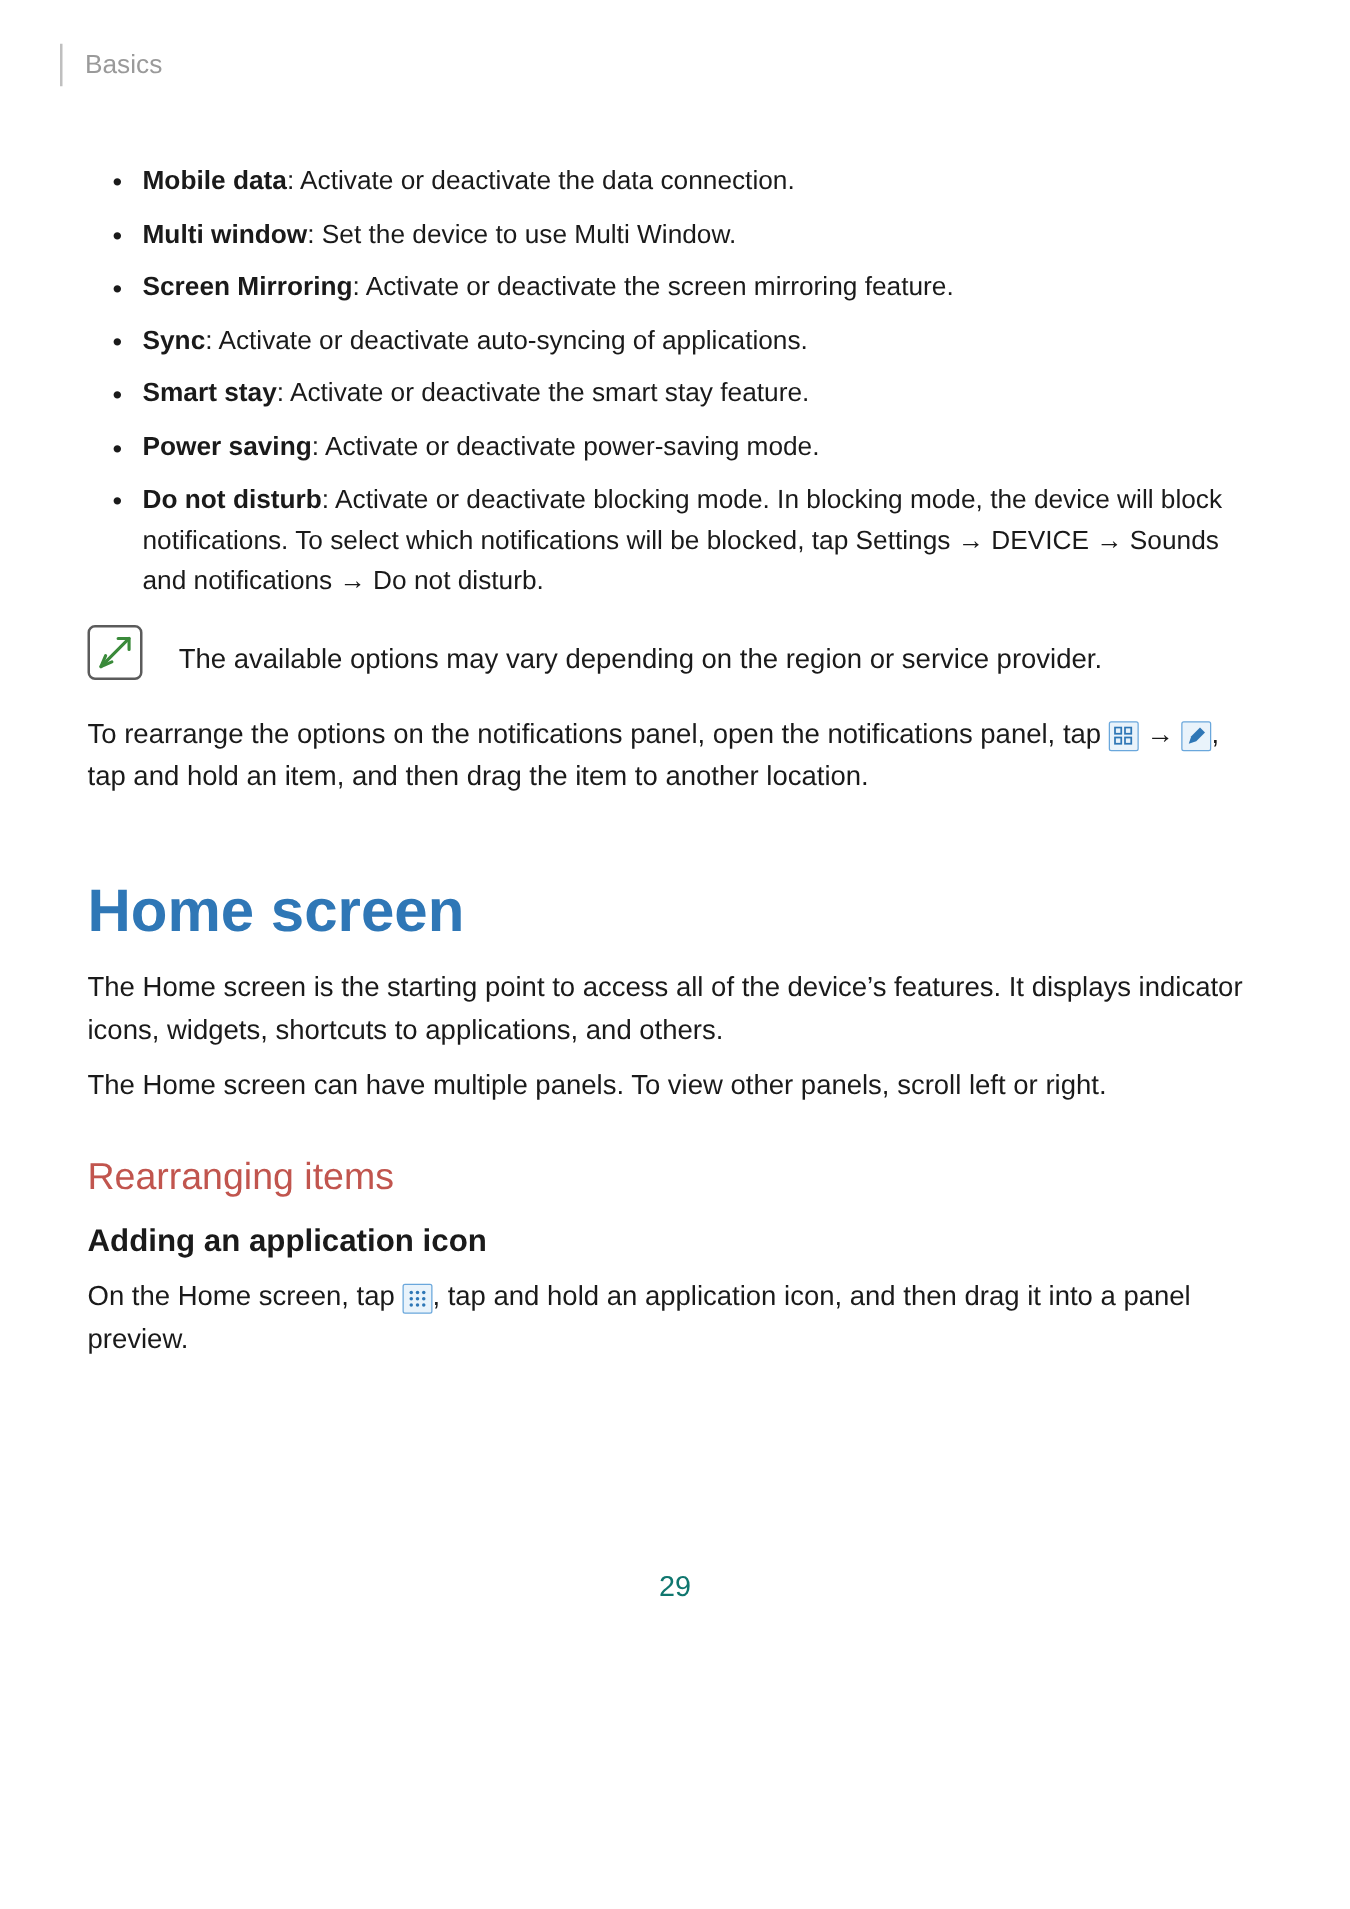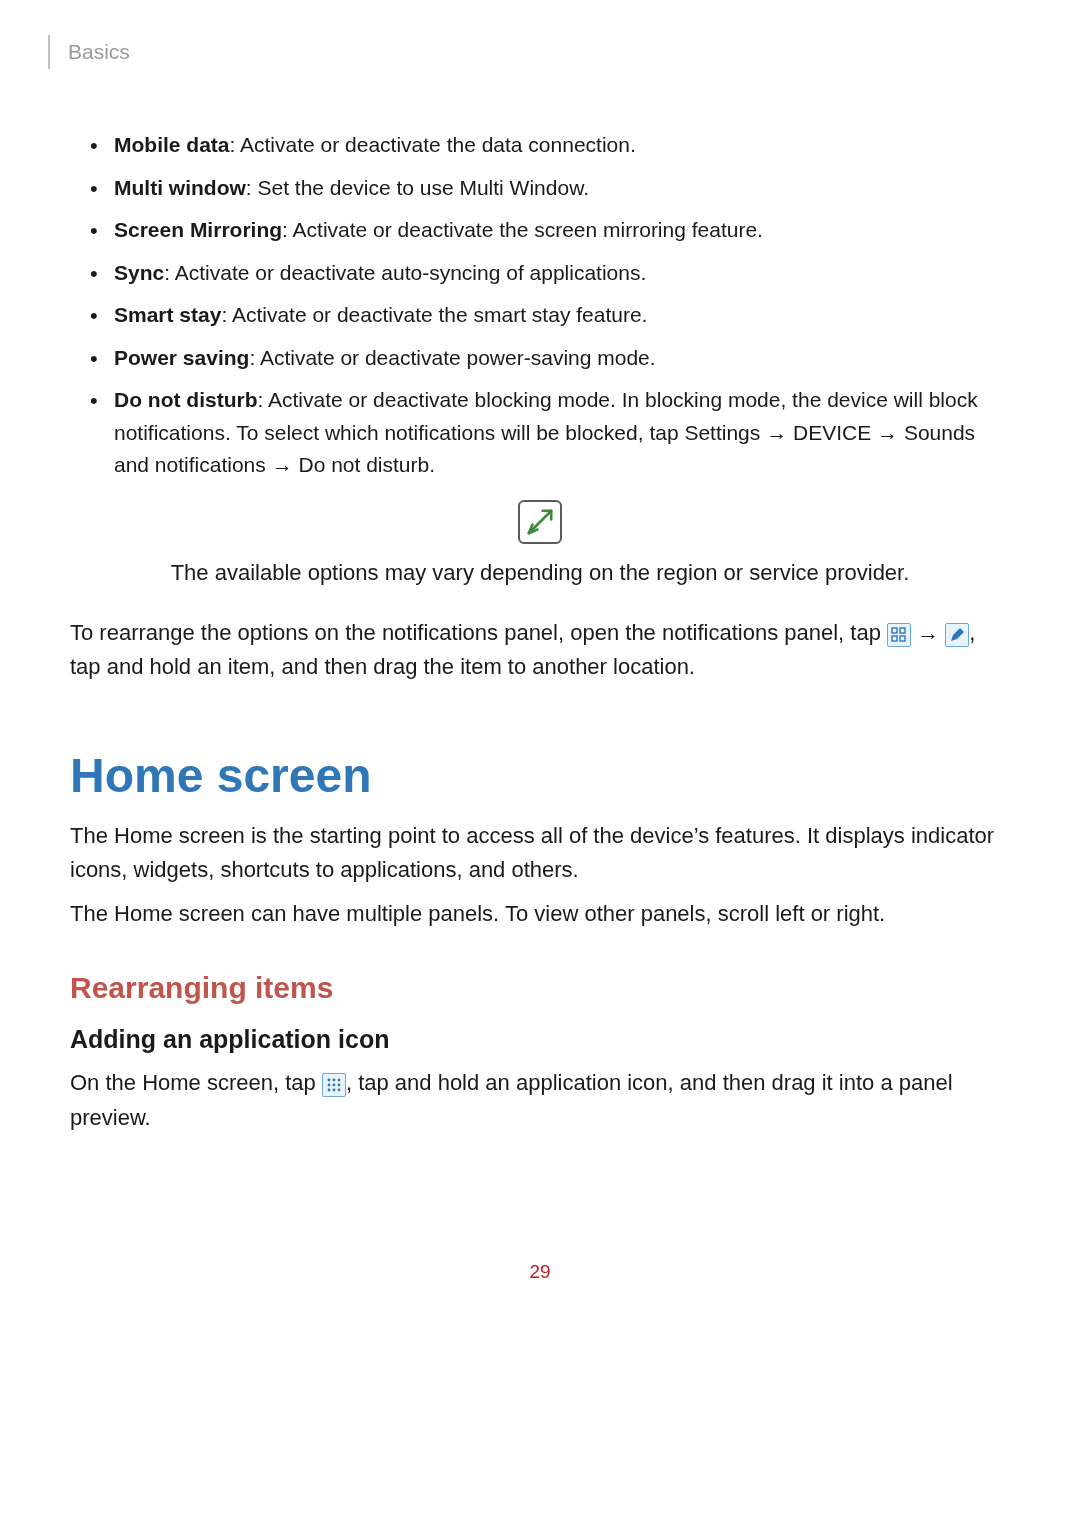--- a/index.html
+++ b/index.html
@@ -49,24 +49,23 @@
     position: absolute;
     left: 20px;
     top: 0;
     font-size: 22px;
   }
   .term { font-weight: 700; }
   .path-bold { font-weight: 400; }
   .arrow { font-weight: 700; }
   .note-box {
     display: flex;
-    align-items: center;
-    gap: 8px;
+    align-items: flex-end;
+    gap: 29px;
     margin: 14px 0 26px 0;
-    flex-direction: column;
   }
   .note-icon {
     width: 40px;
     height: 40px;
     border: 2px solid #5b5b5b;
     border-radius: 6px;
     display: flex;
     align-items: center;
     justify-content: center;
     flex-shrink: 0;
@@ -98,38 +97,38 @@
   .inline-icon svg { width: 16px; height: 16px; }
   .inline-arrow { font-size: 22px; }
   h1.section {
     font-size: 48px;
     font-weight: 600;
     color: #2f77b6;
     margin: 64px 0 16px 0;
   }
   h2.subsection {
     font-size: 30px;
-    font-weight: 700;
+    font-weight: 400;
     color: #c1554e;
     margin: 40px 0 16px 0;
   }
   h3.subsub {
     font-size: 25px;
     font-weight: 700;
     color: #1a1a1a;
     margin: 20px 0 12px 0;
   }
   .pagenum {
     position: absolute;
     bottom: 44px;
     left: 0;
     right: 0;
     text-align: center;
-    font-size: 19px;
-    color: #b91c1c;
+    font-size: 23px;
+    color: #0f766e;
   }
 </style>
 </head>
 <body>
 
 <div class="page">
 
   <div class="header">
     <div class="header-rule"></div>
     <span class="header-text">Basics</span>

